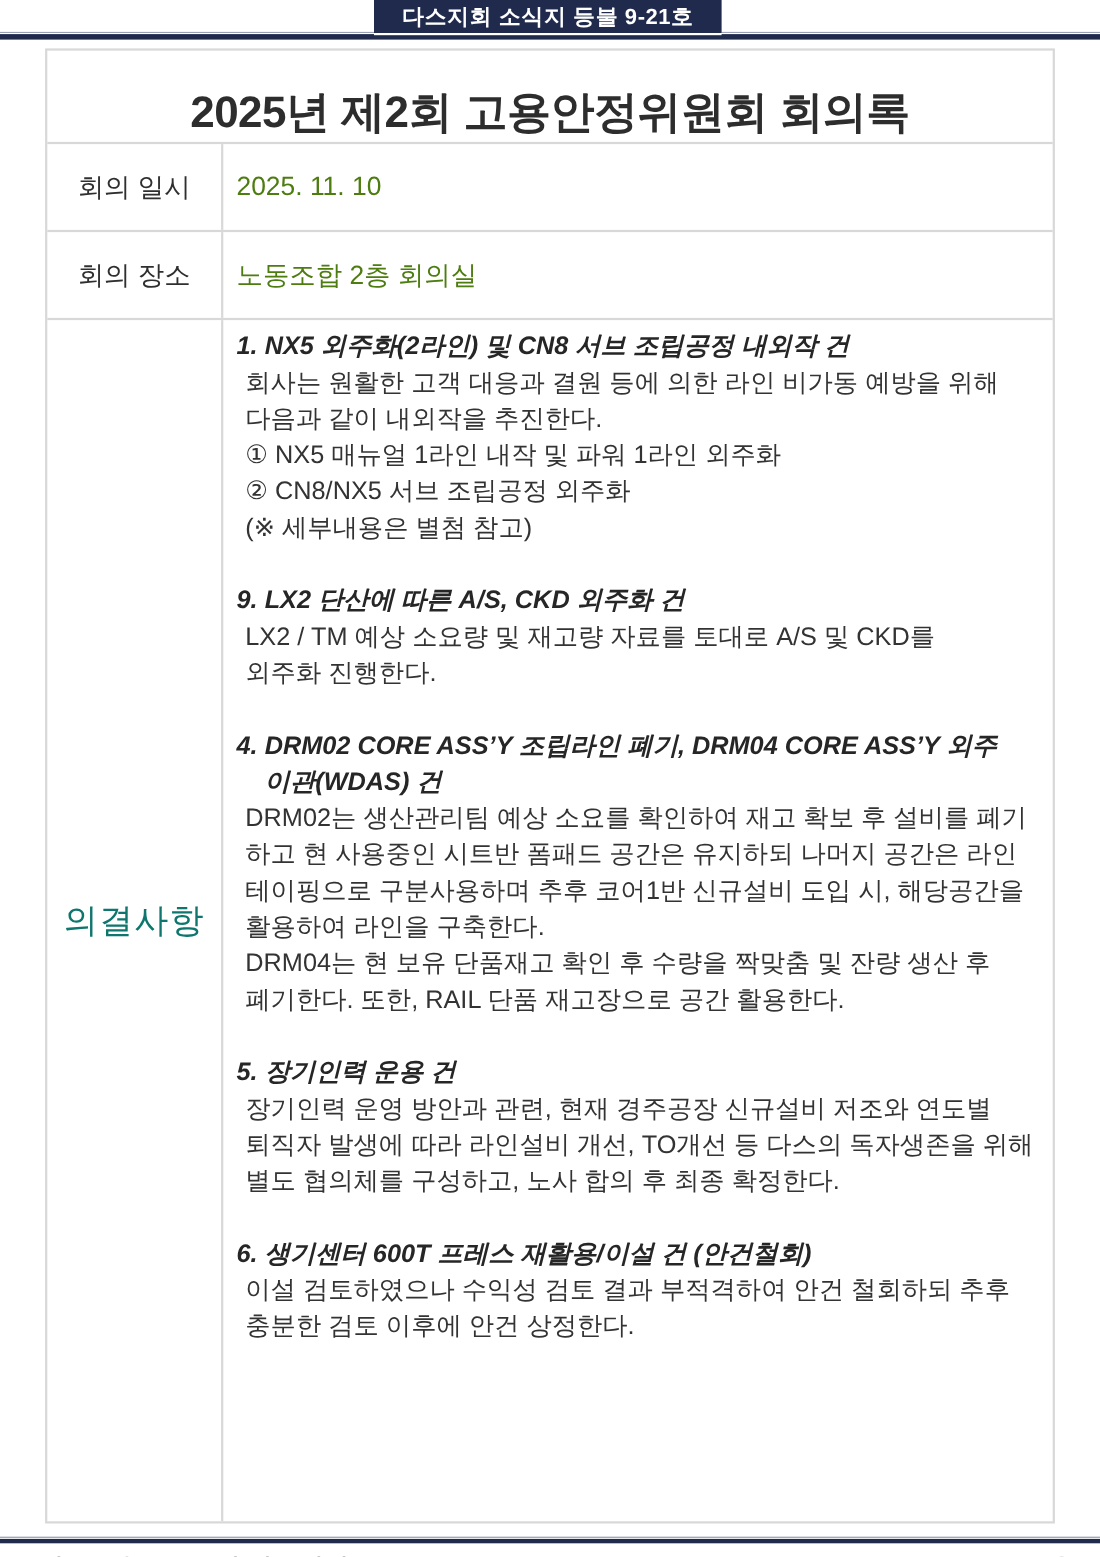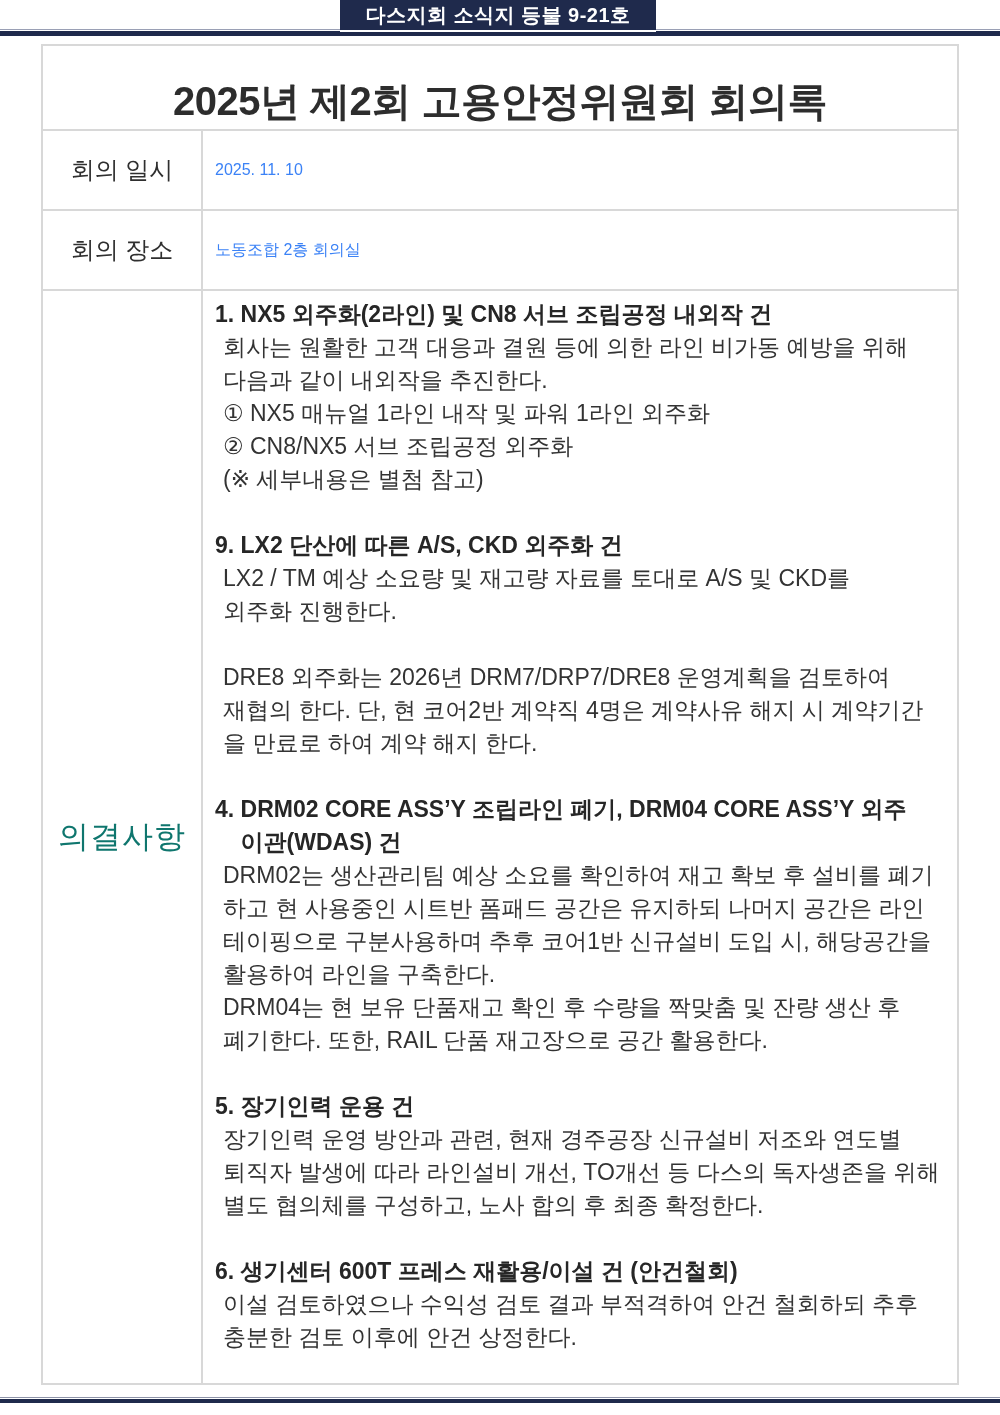--- a/index.html
+++ b/index.html
@@ -60,41 +60,42 @@
     border-bottom: 2px solid var(--border);
   }
   .label-cell {
     border-right: 2px solid var(--border);
     display: flex; align-items: center; justify-content: center;
     font-size: 24px; color: #2f2f2f;
   }
   .value-cell {
     display: flex; align-items: center;
     padding-left: 12px;
-    font-size: 16px; color: #3b82f6;
+    font-size: 24px; color: #4d7c0f;
   }
   .agenda-row {
     display: grid; grid-template-columns: 160px 1fr;
     min-height: 1092px;
   }
   .agenda-label {
     border-right: 2px solid var(--border);
     display: flex; align-items: center; justify-content: center;
     font-size: 31px; font-weight: 500; color: #0f766e;
     letter-spacing: 1px;
   }
   .agenda-content {
     padding: 7px 16px 6px 12px;
     font-size: 23px; line-height: 33px;
   }
   .agenda-section { margin-bottom: 33px; }
   .agenda-section:last-child { margin-bottom: 12px; }
   .section-heading {
     font-weight: bold; color: #262626;
     white-space: pre-wrap;
+    font-style: italic;
   }
   .section-lines {
     padding-left: 8px;
     color: var(--text);
     white-space: pre-wrap;
   }
 
   
   .page-footer { margin-top: 12px; }
   .footer-rule {
@@ -150,23 +151,20 @@
 (※ 세부내용은 별첨 참고)</div>
         </section>
 
         <section class="agenda-section">
           <div class="section-heading">9. LX2 단산에 따른 A/S, CKD 외주화 건</div>
           <div class="section-lines">LX2 / TM 예상 소요량 및 재고량 자료를 토대로 A/S 및 CKD를
 외주화 진행한다.</div>
         </section>
 
         <section class="agenda-section">
-          <div class="section-lines">DRE8 외주화는 2026년 DRM7/DRP7/DRE8 운영계획을 검토하여
-재협의 한다. 단, 현 코어2반 계약직 4명은 계약사유 해지 시 계약기간
-을 만료로 하여 계약 해지 한다.</div>
         </section>
 
         <section class="agenda-section">
           <div class="section-heading">4. DRM02 CORE ASS’Y 조립라인 폐기, DRM04 CORE ASS’Y 외주
     이관(WDAS) 건</div>
           <div class="section-lines">DRM02는 생산관리팀 예상 소요를 확인하여 재고 확보 후 설비를 폐기
 하고 현 사용중인 시트반 폼패드 공간은 유지하되 나머지 공간은 라인
 테이핑으로 구분사용하며 추후 코어1반 신규설비 도입 시, 해당공간을
 활용하여 라인을 구축한다.
 DRM04는 현 보유 단품재고 확인 후 수량을 짝맞춤 및 잔량 생산 후

